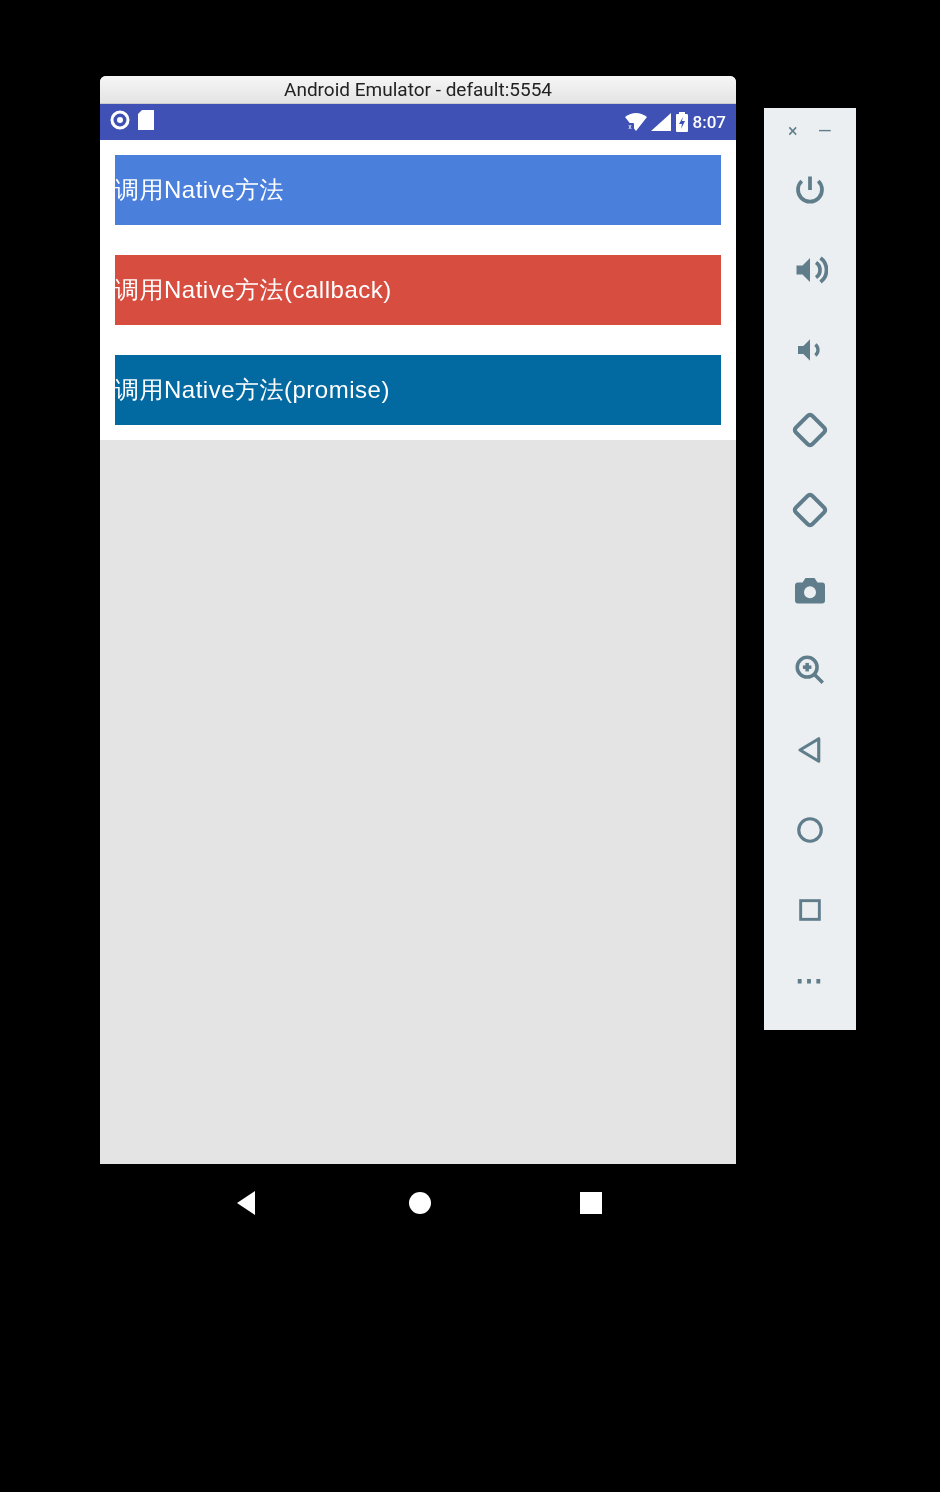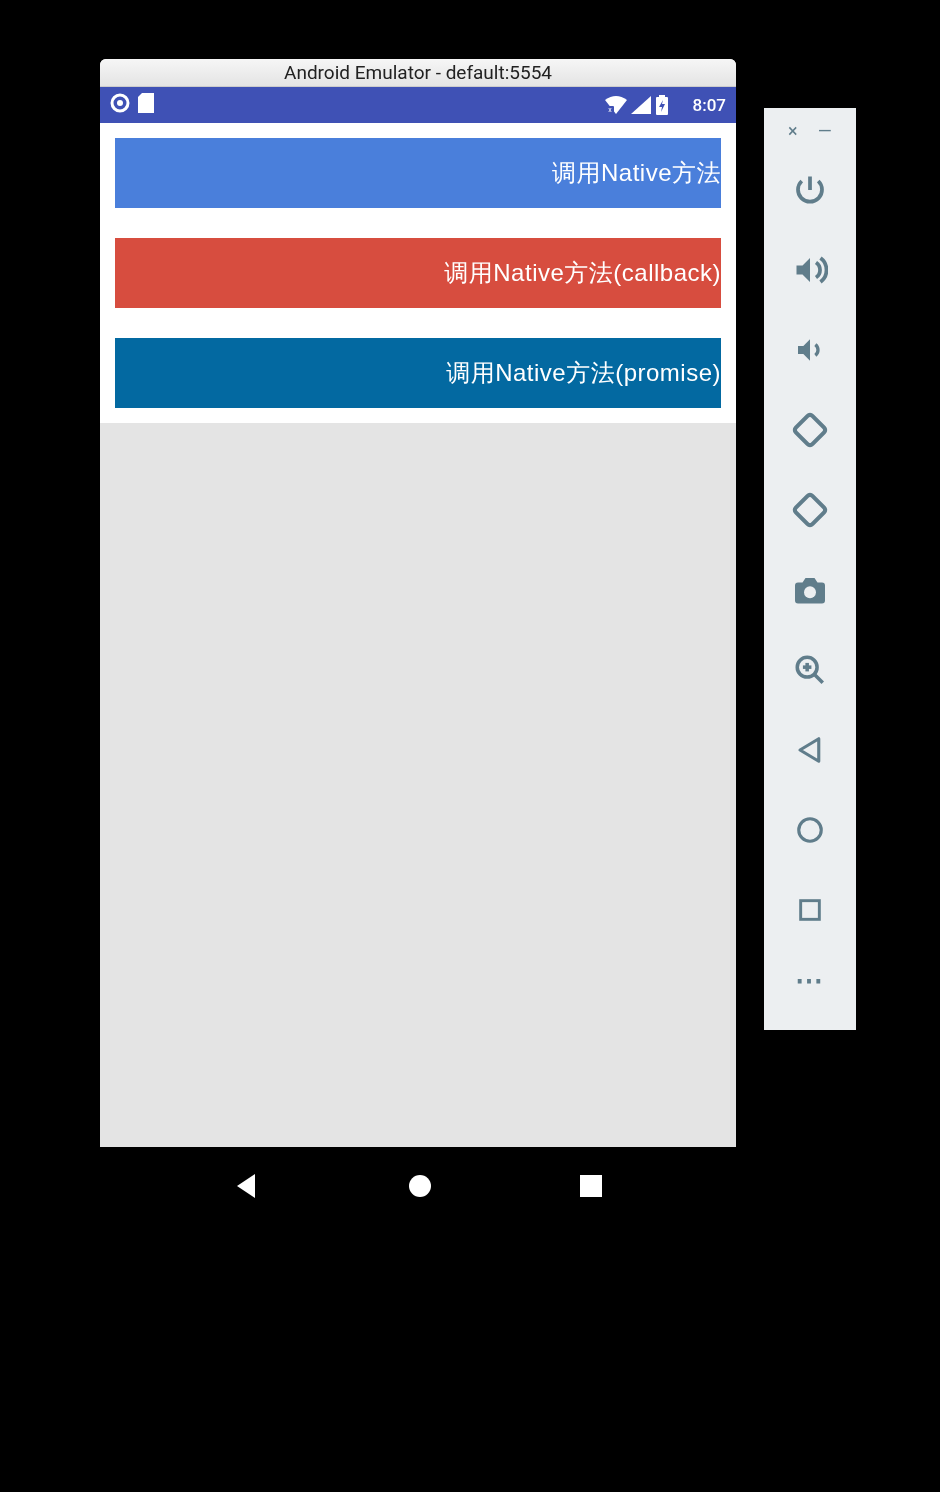--- a/index.html
+++ b/index.html
@@ -9,21 +9,21 @@
       height: 1492px;
       font-family: -apple-system, BlinkMacSystemFont, "Segoe UI", Roboto, sans-serif;
       position: relative;
       overflow: hidden;
     }
     
     
     .emulator-frame {
       position: absolute;
       left: 100px;
-      top: 59px;
+      top: 76px;
       width: 636px;
       background: #ececec;
       border-radius: 6px 6px 0 0;
       box-shadow: 0 0 12px rgba(0,0,0,0.5);
     }
     .titlebar {
       height: 28px;
       line-height: 28px;
       text-align: center;
       font-size: 19px;
@@ -55,40 +55,40 @@
       display: flex;
       align-items: center;
       justify-content: space-between;
       padding: 0 10px;
       color: #fff;
       font-size: 17px;
     }
     .status-left { display: flex; align-items: center; gap: 8px; }
     .status-right { display: flex; align-items: center; gap: 4px; }
     .status-right svg { display: block; }
-    .clock { margin-left: 20px; font-weight: 500; }
+    .clock { margin-left: 0; font-weight: 500; }
     
     
     .content {
       background: #fff;
       padding: 15px;
     }
     .btn {
       width: 100%;
       height: 70px;
       border: none;
       color: #fff;
       font-size: 24px;
       letter-spacing: 0.5px;
       cursor: pointer;
       display: flex;
       align-items: center;
-      justify-content: flex-end;
-    }
-    .btn + .btn { margin-top: 30px; padding-left: 42px; }
+      justify-content: flex-start;
+    }
+    .btn + .btn { margin-top: 30px; }
     .btn-blue { background: #4A7FDB; }
     .btn-red { background: #D74D3F; }
     .btn-yellow { background: #0369a1; }
     
     
     .navbar {
       position: absolute;
       left: 0; right: 0;
       bottom: 0;
       height: 78px;

